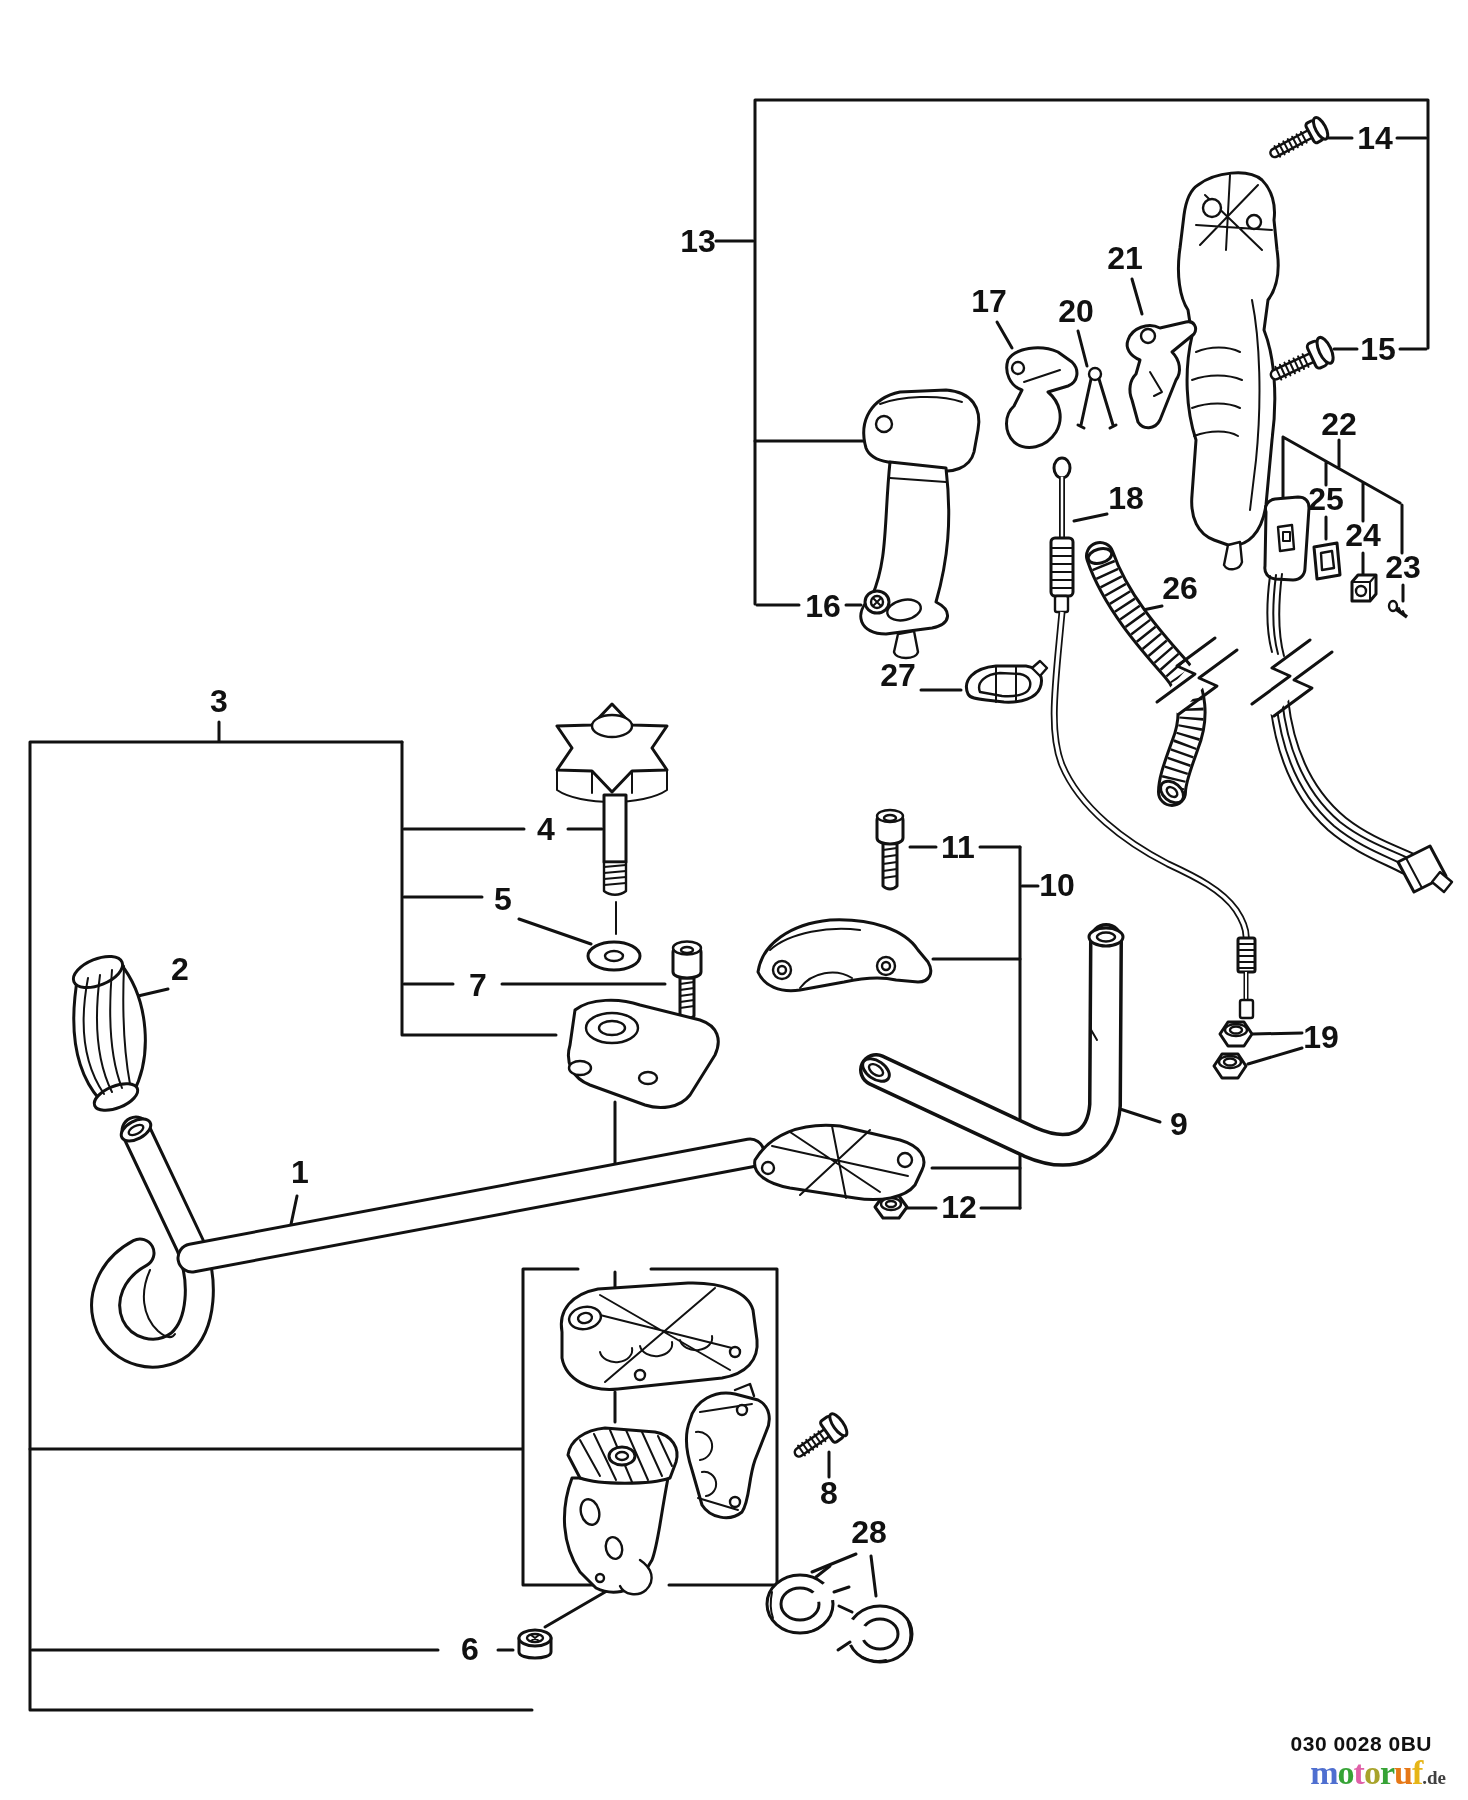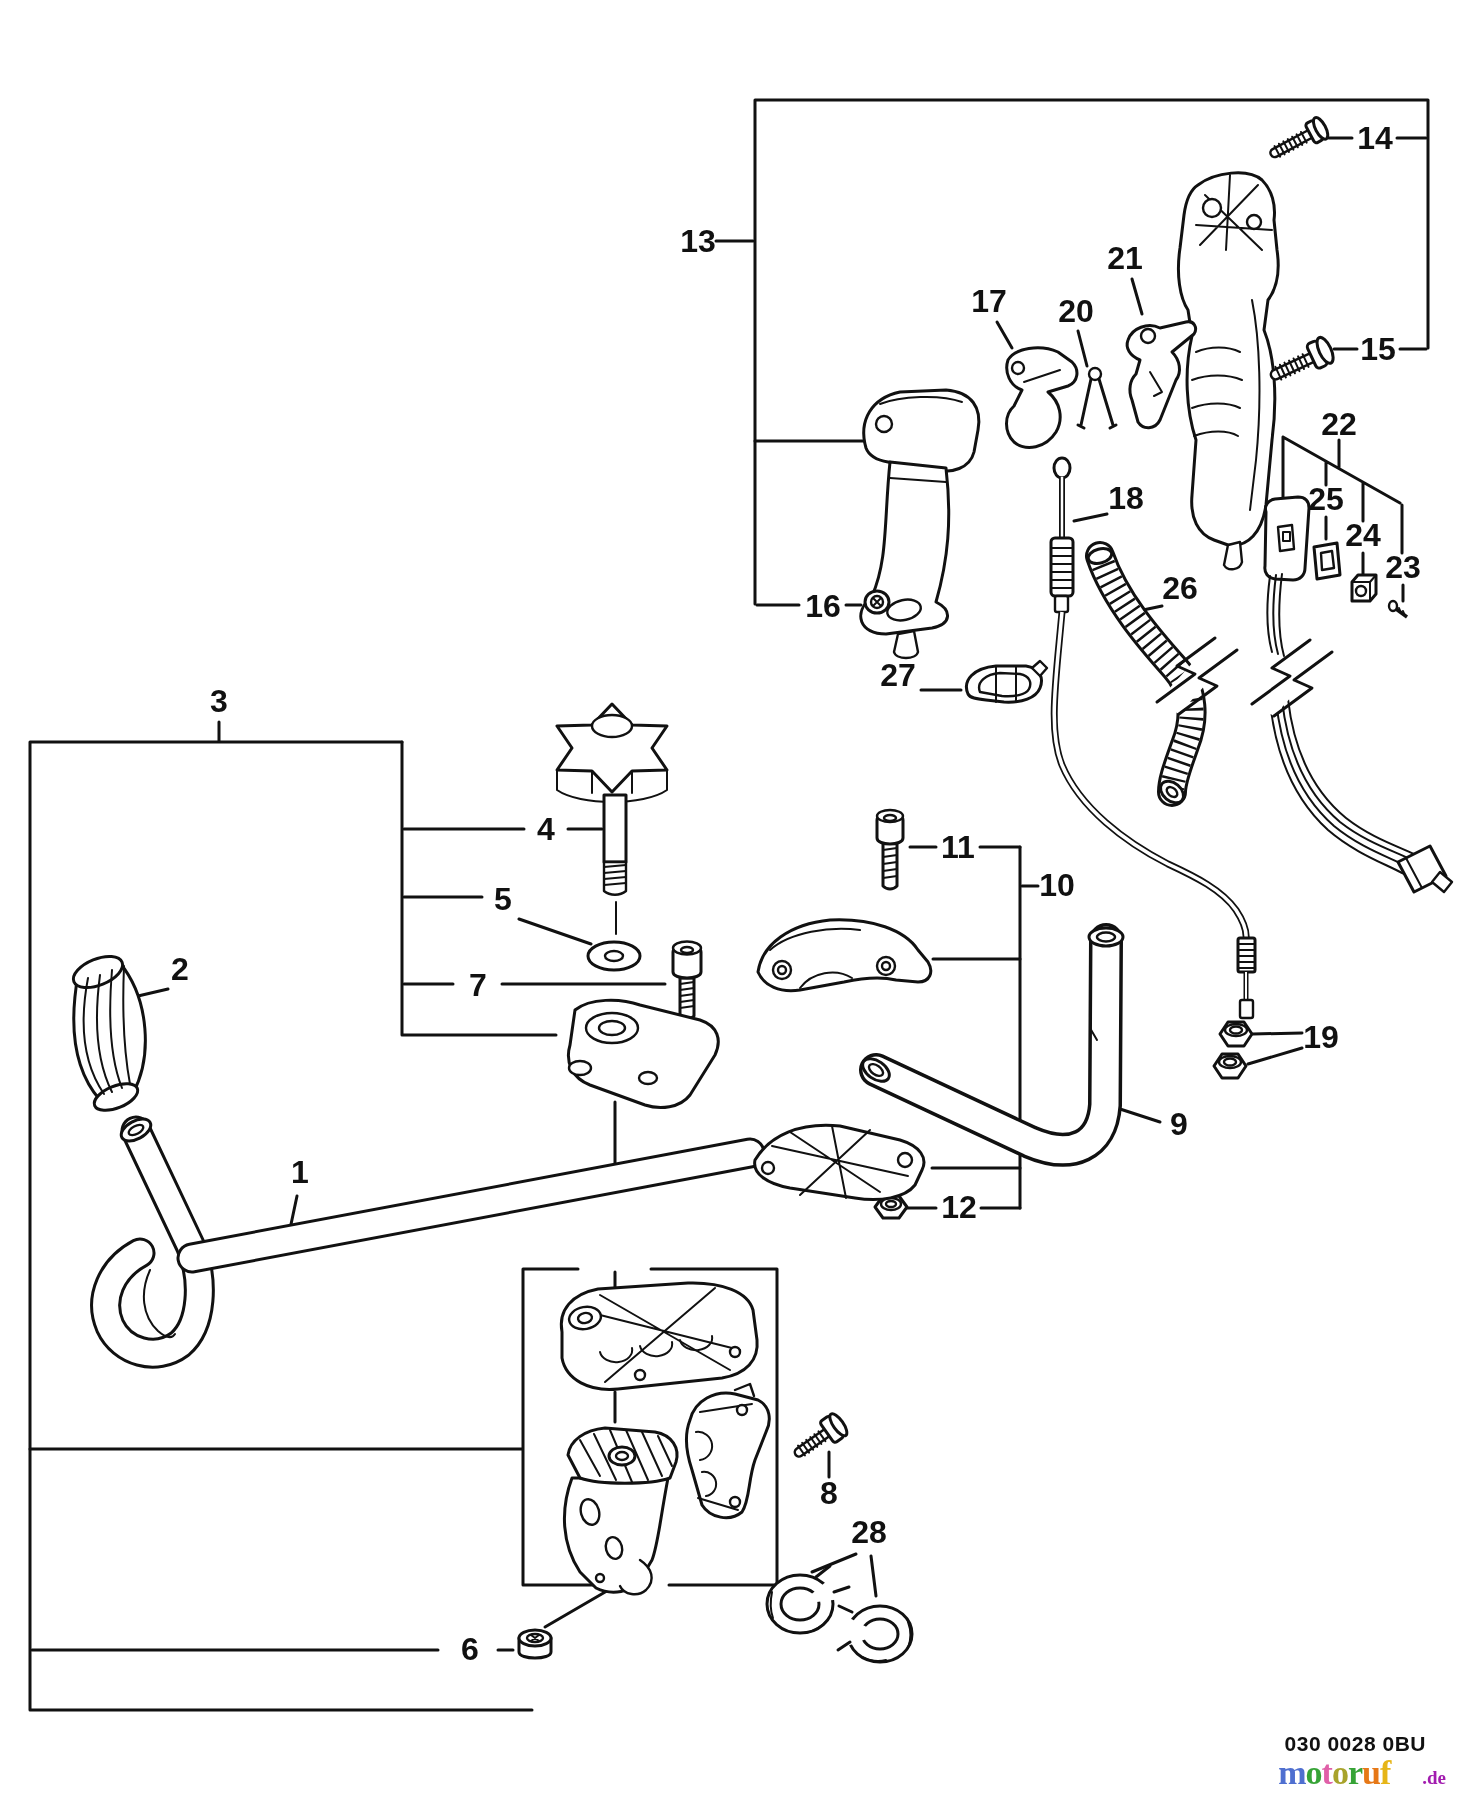--- a/index.html
+++ b/index.html
@@ -6,23 +6,23 @@
   .page{position:relative;width:1468px;height:1800px;background:#fff;overflow:hidden;
         font-family:"Liberation Sans",sans-serif;}
   svg{position:absolute;left:0;top:0;}
   
   .ln{stroke:#111;stroke-width:3;fill:none;stroke-linecap:round;stroke-linejoin:round;}
   .thin{stroke:#111;stroke-width:2;fill:none;stroke-linecap:round;stroke-linejoin:round;}
   .part{fill:#fff;stroke:#111;stroke-width:3;stroke-linejoin:round;stroke-linecap:round;}
   .part2{fill:#fff;stroke:#111;stroke-width:2.4;stroke-linejoin:round;stroke-linecap:round;}
   .callout{font:700 32px "Liberation Sans",sans-serif;fill:#111;text-anchor:middle;}
   .footer{position:absolute;right:22px;bottom:8px;text-align:right;line-height:1;}
-  .part-code{font:700 21px "Liberation Sans",sans-serif;color:#111;letter-spacing:.5px;margin-right:20px;}
+  .part-code{font:700 21px "Liberation Sans",sans-serif;color:#111;letter-spacing:.5px;margin-right:14px;}
   .brand{font:700 34px "Liberation Serif",serif;letter-spacing:-1px;margin-top:-2px;}
-  .brand-suffix{font:700 19px "Liberation Serif",serif;color:#a21caf;letter-spacing:0;margin-left:32px;}
+  .brand-suffix{font:700 19px "Liberation Serif",serif;color:#404040;letter-spacing:0;}
 </style>
 </head>
 <body>
 
 <div class="page">
 <svg width="1468" height="1800" viewBox="0 0 1468 1800">
 
   <g>
     <path class="ln" d="M 402,742 L 30,742 L 30,1710 L 532,1710"></path>
     <path class="ln" d="M 402,742 L 402,1035 L 556,1035"></path>

